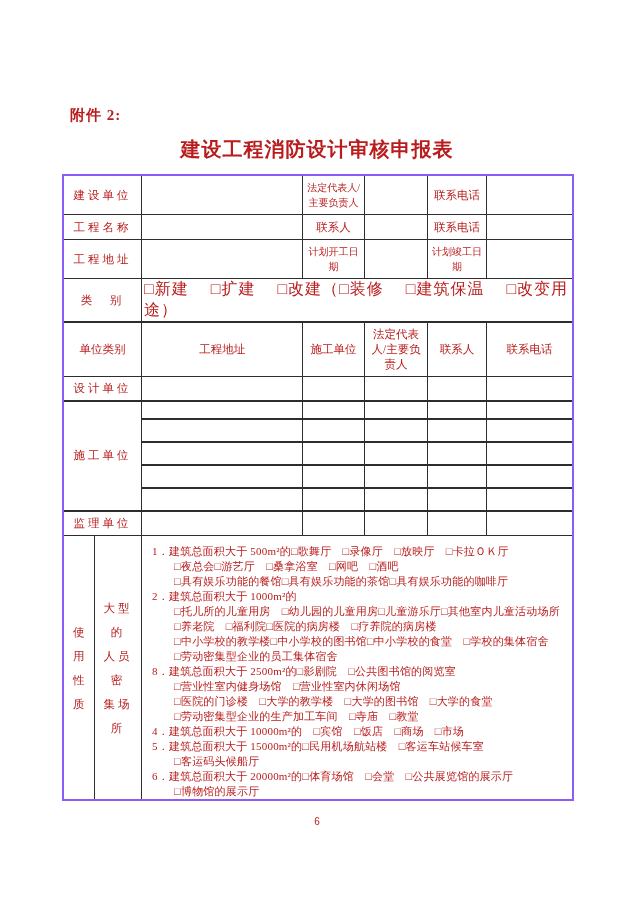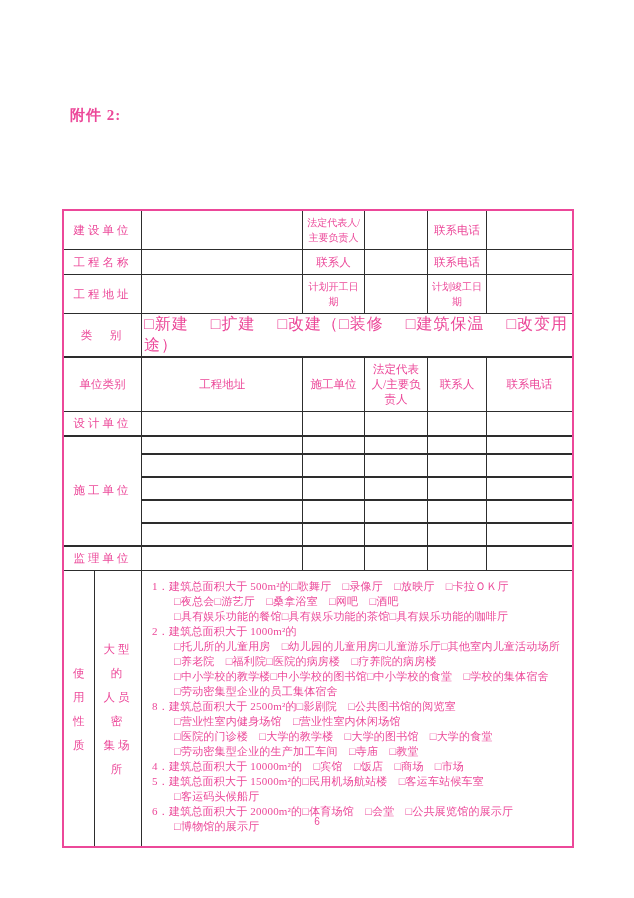--- a/index.html
+++ b/index.html
@@ -1,33 +1,32 @@
 <!DOCTYPE html>
 <html><head>
 <meta charset="utf-8">
 <style>
   html,body { margin:0; padding:0; background:#ffffff; }
   .page {
     position:relative; width:634px; height:898px; background:#ffffff;
-    font-family:"Liberation Serif","DejaVu Serif",serif; color:#ec4899;
+    font-family:"Liberation Serif","DejaVu Serif",serif; color:#b91c1c;
     overflow:hidden;
   }
   .attachment {
     position:absolute; left:70px; top:106px;
     font-size:15px; font-weight:bold; letter-spacing:1px;
   }
   .doc-title {
     position:absolute; left:0; right:0; top:136px; margin:0;
     text-align:center; font-size:20px; font-weight:bold; letter-spacing:1px;
     font-family:"Liberation Sans","DejaVu Sans",sans-serif;
   }
   .table-frame {
     position:absolute; left:62px; top:174px; width:508px;
-    border:2px solid #ec4899;
-    margin-top:35px;
+    border:2px solid #8b5cf6;
   }
   table { border-collapse:collapse; table-layout:fixed; width:100%; }
   td {
     border:1px solid #2d2d2d; font-size:11.5px; text-align:center;
     vertical-align:middle; padding:0 2px; overflow:hidden;
   }
   
   .form-table tr td:first-child, .usage-table tr td:first-child { border-left:none; }
   .form-table tr td:last-child,  .usage-table tr td:last-child  { border-right:none; }
   .form-table tr:first-child td { border-top:none; }
@@ -36,34 +35,35 @@
   .lbl { letter-spacing:3px; }
   .small { font-size:10px; line-height:15px; letter-spacing:0; padding:4px 1px; }
   .options-cell { text-align:left; font-size:16px; letter-spacing:1px; }
   .hdr { font-size:11.5px; }
   .usage-table .vlabel {
     white-space:pre-line; line-height:24px; font-size:11.5px; letter-spacing:0;
   }
   .usage-table .glabel {
     white-space:pre-line; line-height:24px; font-size:11.5px; letter-spacing:3px; 
   }
-  .usage-content { text-align:left; vertical-align:top; padding:8px 4px 12px 10px; }
+  .usage-content { text-align:left; vertical-align:top; padding:8px 4px 0 10px; }
   .uline { font-size:11px; line-height:15px; white-space:nowrap; letter-spacing:0.2px; }
   .uline.cont { padding-left:22px; }
   .page-number {
     position:absolute; top:816px; left:0; right:0; text-align:center;
     font-size:10px; font-family:"Liberation Sans","DejaVu Sans",sans-serif;
   }
 </style>
 </head>
 <body>
 
 <div class="page">
 
   <div class="attachment">附件 2:</div>
+  <h1 class="doc-title">建设工程消防设计审核申报表</h1>
 
   <div class="table-frame">
 
     <table class="form-table">
       <colgroup>
         <col style="width:77px">
           <col style="width:160px">
           <col style="width:61px">
         <col style="width:63px">
           <col style="width:58px">

